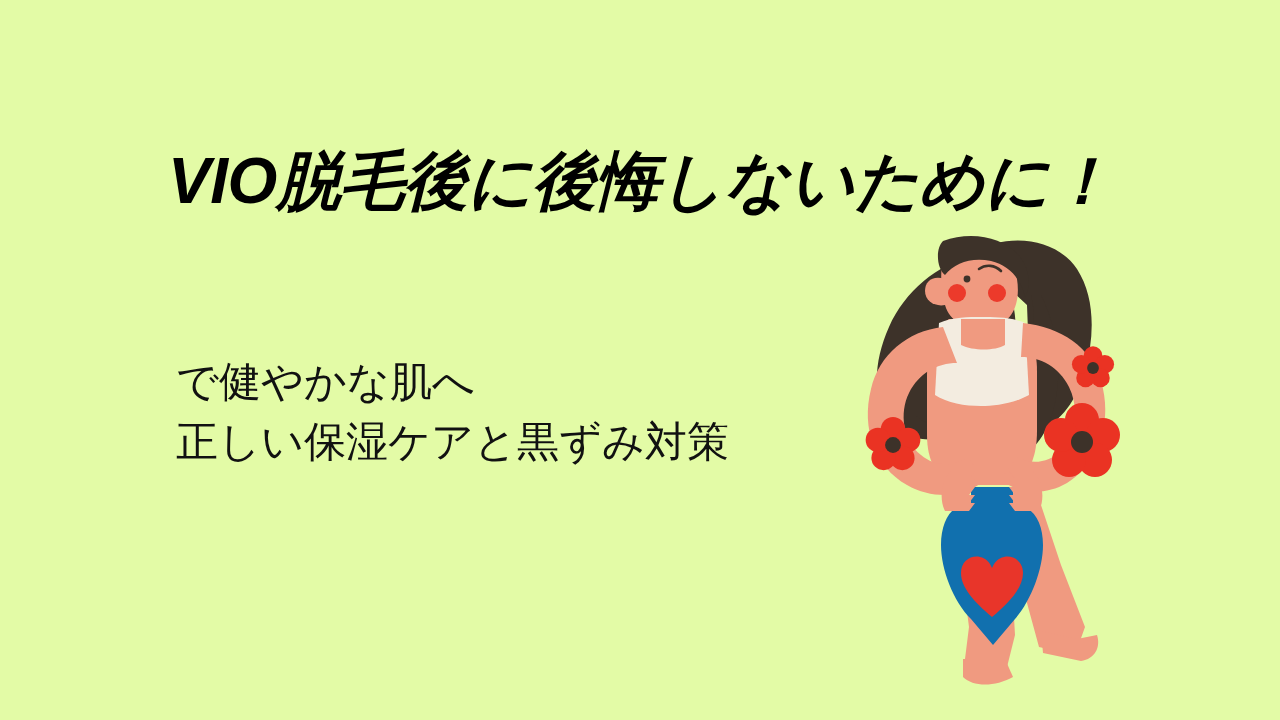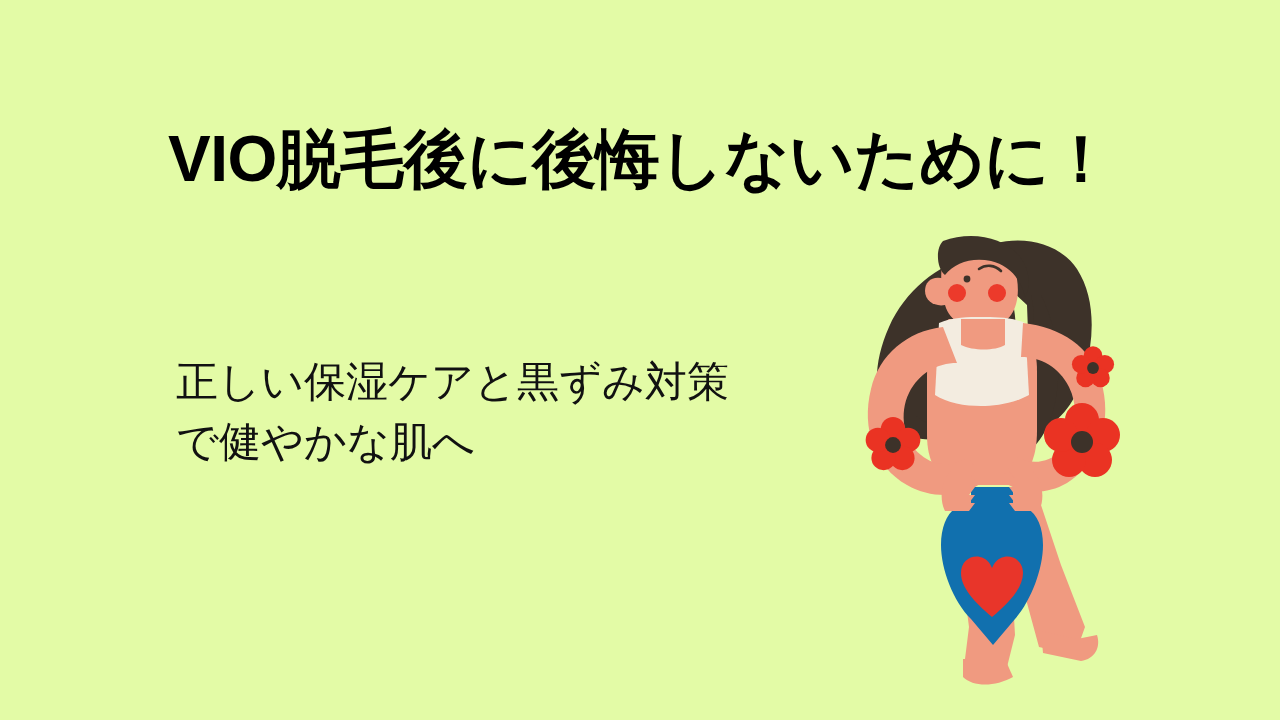--- a/index.html
+++ b/index.html
@@ -19,22 +19,23 @@
     width: 1280px;
     height: 720px;
     background: #e3fba6;
     overflow: hidden;
   }
 
   
   .text-block {
     position: absolute;
     left: 168px;
-    top: 122px;
+    top: 144px;
     width: 700px;
+    font-style: italic;
   }
 
   .headline {
     font-size: 64px;
     font-weight: 700;
     line-height: 1.18;
     color: #000000;
     letter-spacing: -0.5px;
     margin: 0;
     white-space: nowrap;
@@ -73,22 +74,22 @@
 </head>
 <body>
 
 <div id="slide">
 
   <div class="text-block">
     <h1 class="headline">VIO脱毛後に後悔しないために！</h1>
   </div>
 
   <div class="subhead">
+    <span class="line">で健やかな肌へ</span>
     <span class="line">正しい保湿ケアと黒ずみ対策</span>
-    <span class="line">で健やかな肌へ</span>
   </div>
 
   <div class="illustration">
     <svg viewBox="0 0 310 450" xmlns="http://www.w3.org/2000/svg" aria-hidden="true">
 
       <g>
         <path d="M126 18
                  C 165 -4, 212 4, 232 34
                  C 250 62, 250 100, 240 136
                  C 232 166, 215 186, 196 196

